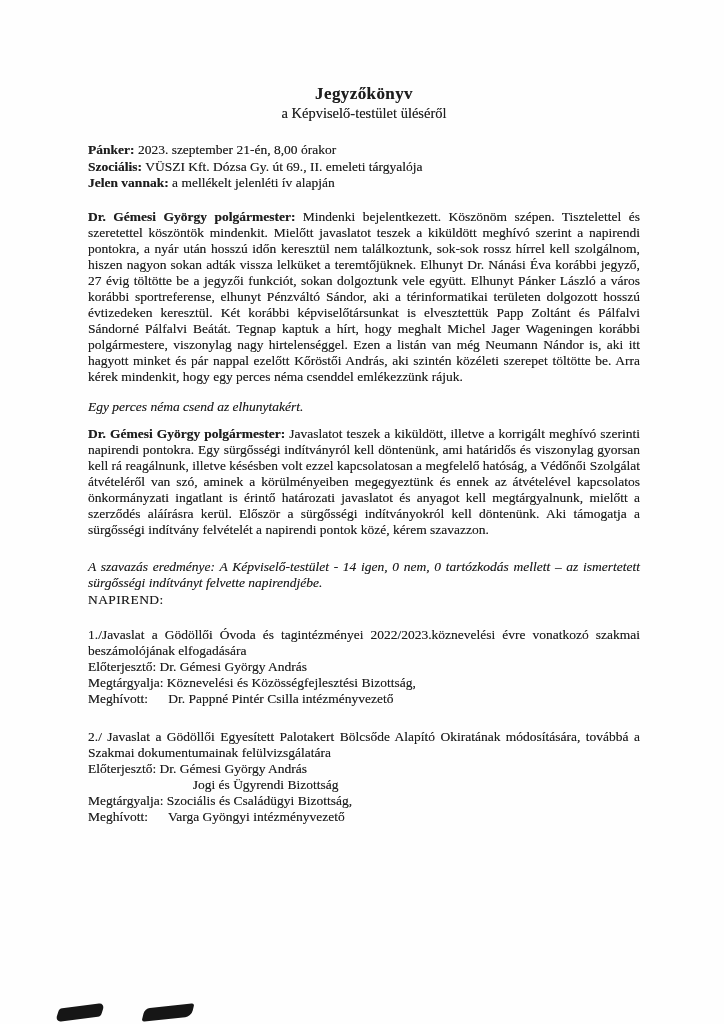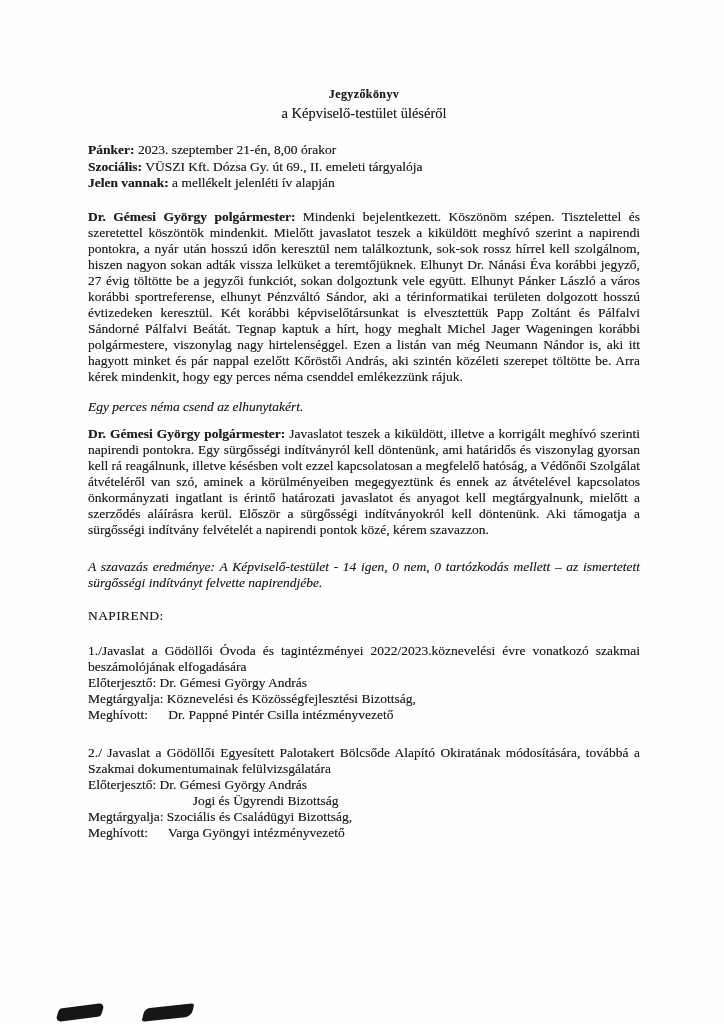--- a/index.html
+++ b/index.html
@@ -19,21 +19,21 @@
   .content {
     position: absolute;
     left: 88px;
     top: 84px;
     width: 552px;
     font-size: 13.5px;
     line-height: 16px;
     text-shadow: 0 0 0.6px rgba(35,35,35,0.55);
   }
   .doc-title {
-    font-size: 12px;
+    font-size: 17px;
     font-weight: 700;
     text-align: center;
     letter-spacing: 0.4px;
     line-height: 20px;
     margin: 0;
   }
   .doc-subtitle {
     font-size: 14.5px;
     text-align: center;
     line-height: 18px;
@@ -44,21 +44,21 @@
   .meta-line .label { font-weight: 700; }
   .para {
     margin: 0;
     text-align: justify;
   }
   .speech-1 { margin-top: 17px; }
   .silence-note { margin-top: 14px; font-style: italic; }
   .speech-2 { margin-top: 11px; }
   .vote-result { margin-top: 21px; font-style: italic; line-height: 16.5px; }
   .speech-3 { margin-top: 13px; }
-  .agenda-heading { margin-top: 16px; letter-spacing: 0.4px; }
+  .agenda-heading { letter-spacing: 0.4px; }
   .agenda-item-1 { margin-top: 19px; }
   .agenda-item-2 { margin-top: 22px; }
   .agenda-title { text-align: justify; margin: 0; }
   .agenda-row { white-space: pre-wrap; margin: 0; }
   .ink-artifact {
     position: absolute;
     background: #161616;
   }
   .ink-a {
     left: 57px; top: 1006px;

